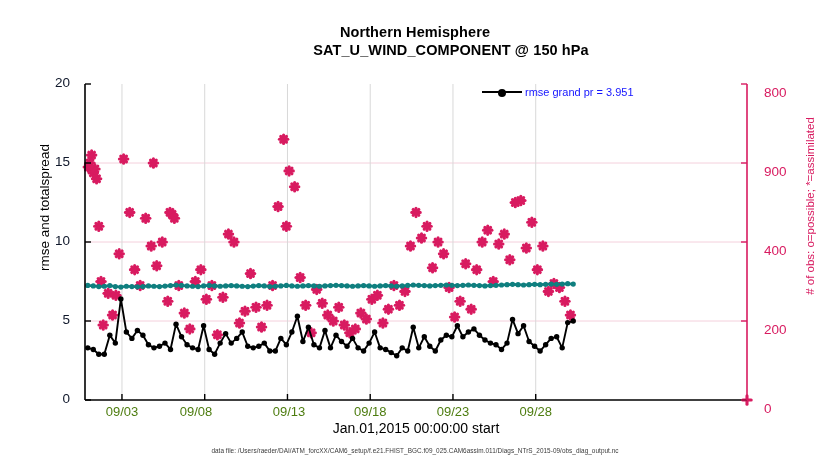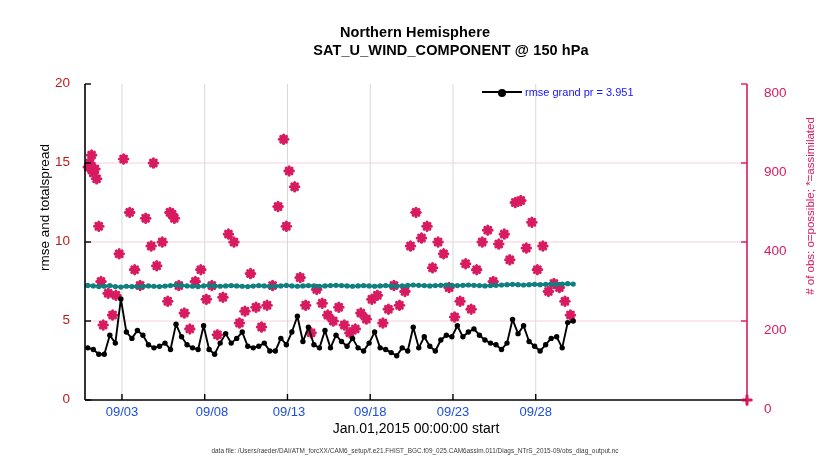--- a/index.html
+++ b/index.html
@@ -28,29 +28,29 @@
     transform:rotate(-90deg);transform-origin:center center;
     font-size:13.5px;color:#000;
   }
   #ylabelR{
     position:absolute;left:660px;top:200px;width:300px;text-align:center;
     transform:rotate(-90deg);transform-origin:center center;
     font-size:11.5px;color:#d81b60;
   }
   .ytickL{
     position:absolute;right:760px;width:40px;text-align:right;
-    font-size:13.5px;color:#b91c1c;
+    font-size:13.5px;color:#0f172a;
   }
   .ytickR{
     position:absolute;left:764px;width:48px;text-align:left;
     font-size:13.5px;color:#d81b60;margin-top:10px;
   }
   .xtick{
     position:absolute;width:70px;text-align:center;top:404px;
-    font-size:13px;color:#1d4ed8;
+    font-size:13px;color:#4d7c0f;
   }
   #legend{position:absolute;left:482px;top:82px;}
   .lgrow{display:flex;align-items:center;height:19px;}
   .lgline{width:40px;height:0;border-top:2.4px solid #000;position:relative;}
   .lgline.teal{border-top-color:#0f7f7f;}
   .lgdot{
     position:absolute;left:16px;top:-4px;width:8px;height:8px;border-radius:50%;
     background:#000;
   }
   .lgdot.teal{background:#0f7f7f;}
@@ -894,21 +894,21 @@
     </div>
   <div id="ytick-right">
       <div class="ytickR" style="top: 391px;">0</div>
       <div class="ytickR" style="top: 312px;">200</div>
       <div class="ytickR" style="top: 233px;">400</div>
       <div class="ytickR" style="top: 154px;">900</div>
       <div class="ytickR" style="top: 75px;">800</div>
     </div>
   <div id="xtick-row">
       <div class="xtick" style="left: 86.9617px;">09/03</div>
-      <div class="xtick" style="left: 177px;">09/08</div>
+      <div class="xtick" style="left: 161px;">09/08</div>
       <div class="xtick" style="left: 254px;">09/13</div>
       <div class="xtick" style="left: 335.212px;">09/18</div>
       <div class="xtick" style="left: 417.962px;">09/23</div>
       <div class="xtick" style="left: 500.712px;">09/28</div>
     </div>
 
   <div id="ylabelL">rmse and totalspread</div>
   <div id="ylabelR"># of obs: o=possible; *=assimilated</div>
   <div id="xlabel">Jan.01,2015 00:00:00 start</div>
 

